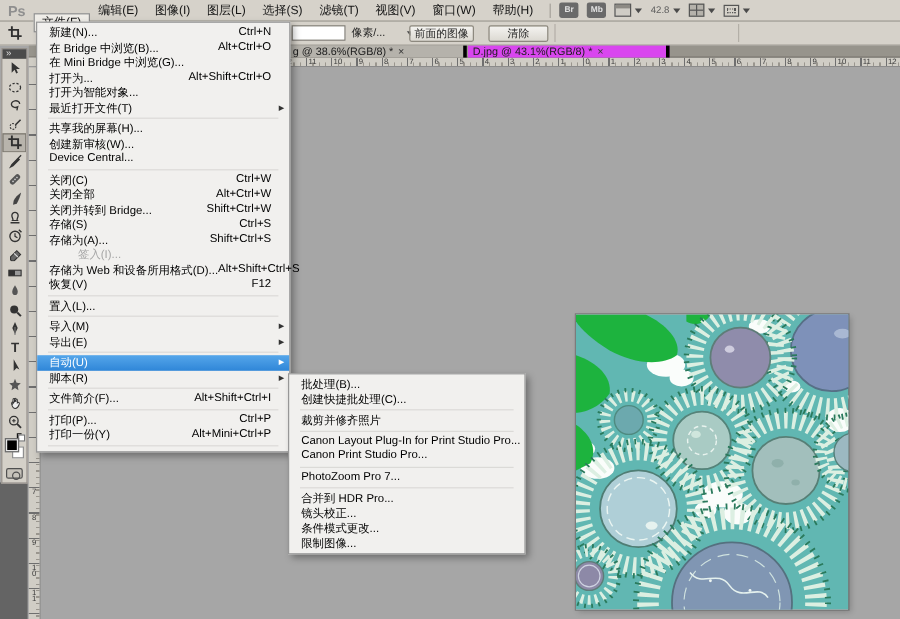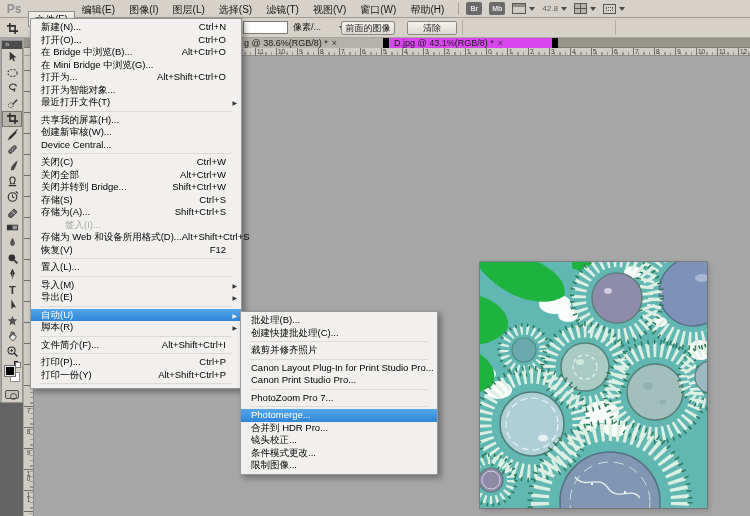--- a/index.html
+++ b/index.html
@@ -41,21 +41,21 @@
     font-size:9px;color:#222;text-align:center;}
   .opt-btn{position:absolute;top:3px;height:14px;border:1px solid #8d897f;border-radius:2px;
     background:linear-gradient(#f4f3f0,#dcd9d2);font-size:9px;color:#1d1d1d;
     display:flex;align-items:center;justify-content:center;}
   .opt-btn.b1{left:341px;width:54px;}
   .opt-btn.b2{left:407px;width:50px;}
   .opt-vsep{position:absolute;top:2px;width:1px;height:15px;background:#b3afa7;}
   
   .tabbar{position:absolute;left:24px;top:38px;width:726px;height:10px;background:#97948c;
     border-bottom:1px solid #7c7972;z-index:3;}
-  .tab{position:absolute;top:0;height:10px;background:#b5b2ab;border-right:6px solid #000000;
+  .tab{position:absolute;top:0;height:10px;background:#b5b2ab;border-right:3px solid #000000;
     display:flex;align-items:flex-end;gap:4px;padding:0 4px;font-size:9px;color:#1c1c1c;white-space:nowrap;overflow:hidden;}
   .tab.active{background:#d946ef;}
   .tab:nth-child(1){left:216px;width:149px;}
   .tab:nth-child(2){left:366px;width:168px;}
   .tab-close{font-size:9px;line-height:9px;color:#3a3a3a;}
   
   .h-ruler{position:absolute;left:24px;top:48px;width:726px;height:8px;background:#d0cdc5;
     border-bottom:1px solid #8b8b8b;z-index:3;
     background-image:
       repeating-linear-gradient(90deg,#6f6f6f 0 1px,transparent 1px 21px),
@@ -427,24 +427,20 @@
     </div>
     <div class="quickmask"></div>
   </div>
 
   <div class="menu" id="file-menu">
       <div class="menu-item">
         <span class="mi-label">新建(N)...</span>
         <span class="mi-sc">Ctrl+N</span>
       </div>
       <div class="menu-item">
-        <span class="mi-label">打开(O)...</span>
-        <span class="mi-sc">Ctrl+O</span>
-      </div>
-      <div class="menu-item">
         <span class="mi-label">在 Bridge 中浏览(B)...</span>
         <span class="mi-sc">Alt+Ctrl+O</span>
       </div>
       <div class="menu-item">
         <span class="mi-label">在 Mini Bridge 中浏览(G)...</span>
       </div>
       <div class="menu-item">
         <span class="mi-label">打开为...</span>
         <span class="mi-sc">Alt+Shift+Ctrl+O</span>
       </div>
@@ -524,21 +520,21 @@
         <span class="mi-label">文件简介(F)...</span>
         <span class="mi-sc">Alt+Shift+Ctrl+I</span>
       </div>
       <div class="menu-sep"></div>
       <div class="menu-item">
         <span class="mi-label">打印(P)...</span>
         <span class="mi-sc">Ctrl+P</span>
       </div>
       <div class="menu-item">
         <span class="mi-label">打印一份(Y)</span>
-        <span class="mi-sc">Alt+Shift+Ctrl+P</span>
+        <span class="mi-sc">Alt+Mini+Ctrl+P</span>
       </div>
       <div class="menu-sep"></div>
     </div>
 
   <div class="menu" id="automate-submenu">
       <div class="menu-item">
         <span class="mi-label">批处理(B)...</span>
       </div>
       <div class="menu-item">
         <span class="mi-label">创建快捷批处理(C)...</span>
@@ -552,23 +548,20 @@
         <span class="mi-label">Canon Layout Plug-In for Print Studio Pro...</span>
       </div>
       <div class="menu-item">
         <span class="mi-label">Canon Print Studio Pro...</span>
       </div>
       <div class="menu-sep"></div>
       <div class="menu-item">
         <span class="mi-label">PhotoZoom Pro 7...</span>
       </div>
       <div class="menu-sep"></div>
-      <div class="menu-item hl">
-        <span class="mi-label">Photomerge...</span>
-      </div>
       <div class="menu-item">
         <span class="mi-label">合并到 HDR Pro...</span>
       </div>
       <div class="menu-item">
         <span class="mi-label">镜头校正...</span>
       </div>
       <div class="menu-item">
         <span class="mi-label">条件模式更改...</span>
       </div>
       <div class="menu-item">

